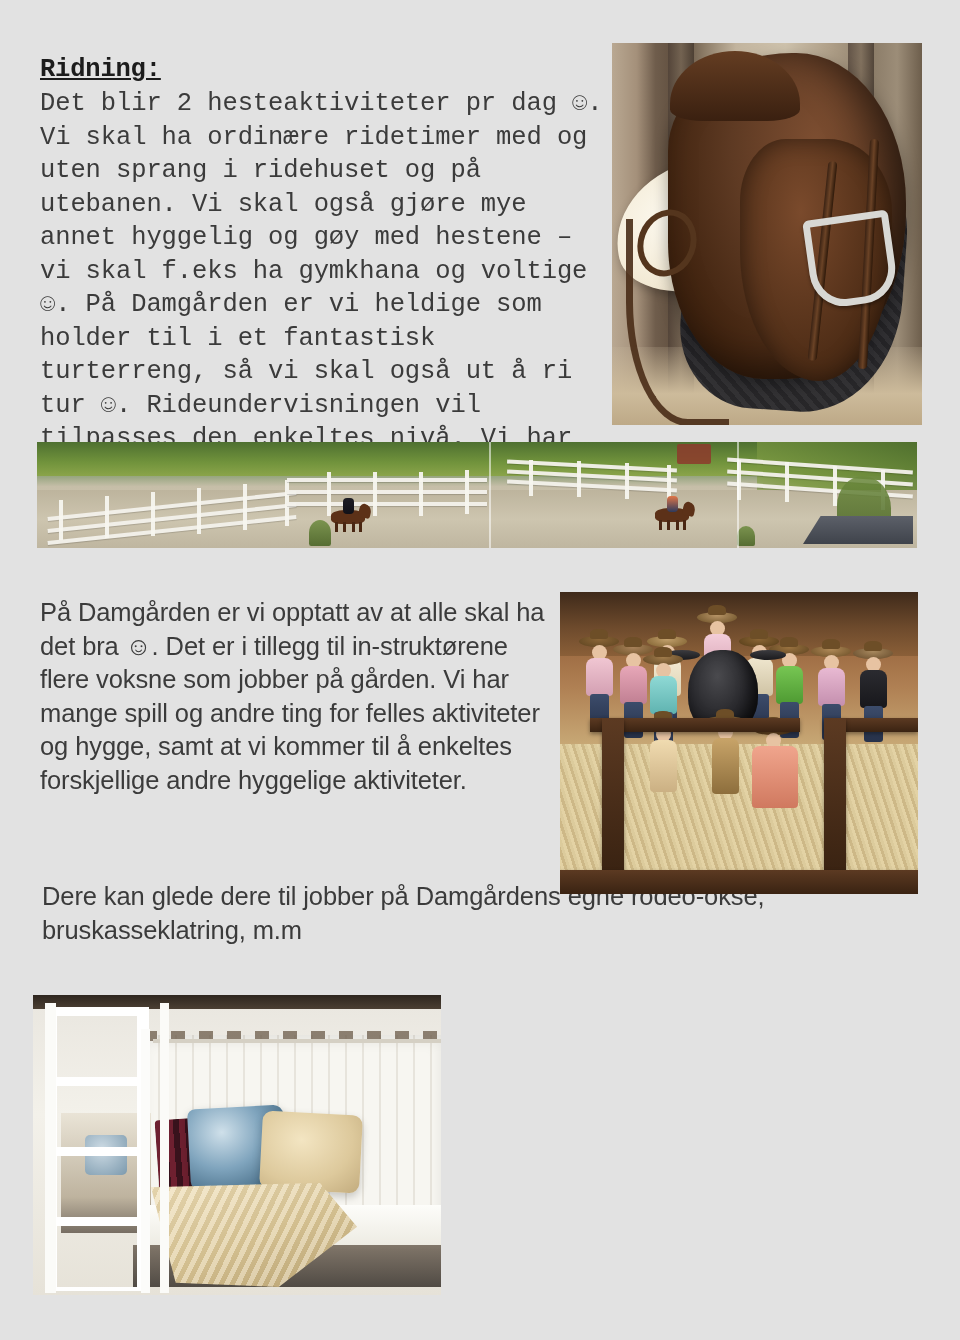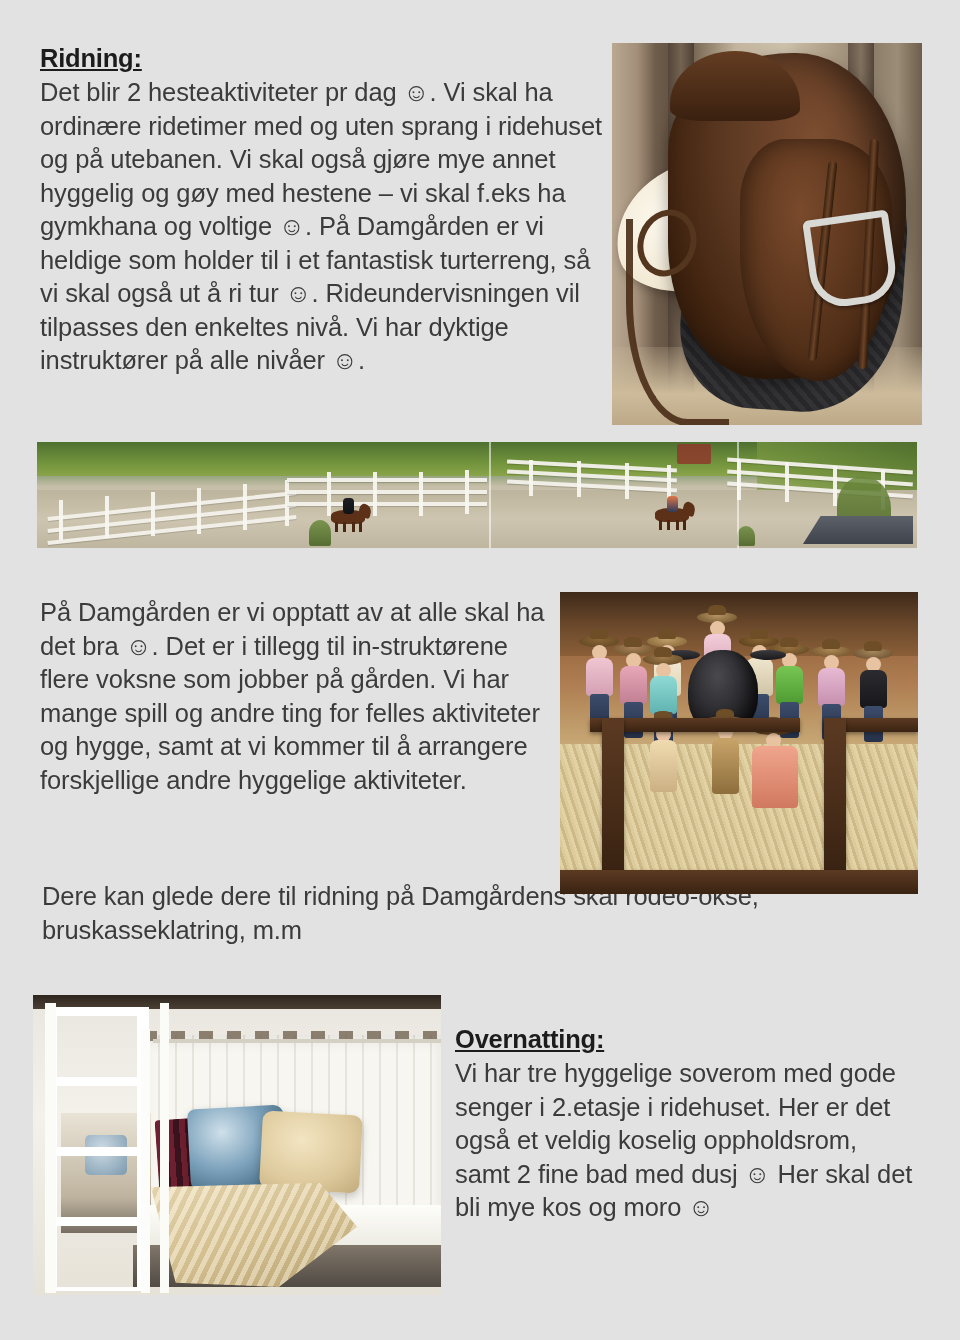--- a/index.html
+++ b/index.html
@@ -39,21 +39,21 @@
     text-decoration: underline;
     text-underline-offset: 2px;
     text-decoration-thickness: 2px;
     margin: 0 0 1px 0;
     letter-spacing: -0.2px;
   }
   .para {
     margin: 0;
   }
 
-  #ridning-block  { left: 40px;  top: 42px;  width: 566px; }
+  #ridning-block  { left: 40px;  top: 53px;  width: 566px; font-family: Liberation Mono, monospace; }
   #sosialt-block  { left: 40px;  top: 596px; width: 516px; }
   #sosialt-extra  { left: 42px;  top: 880px; width: 790px; }
   #overnatting-block { left: 455px; top: 1023px; width: 460px; }
 
   
   .photo {
     position: absolute;
     overflow: hidden;
     background: #cfcfcf;
   }
@@ -448,24 +448,24 @@
 
     <div class="arena-shrub" style="left:272px; bottom:2px; width:22px; height:26px; border-radius:50% 50% 10% 10%"></div>
     <div class="arena-shrub" style="left:800px; top:34px; width:54px; height:62px; border-radius:48% 52% 12% 12%"></div>
     <div class="arena-shrub" style="left:700px; bottom:2px; width:18px; height:20px; border-radius:50% 50% 10% 10%"></div>
     <div class="arena-roof"></div>
     <div class="arena-seam" style="left:452px"></div>
     <div class="arena-seam" style="left:700px"></div>
   </div>
 
   <div class="textblock" id="sosialt-block">
-    <p class="para">På Damgården er vi opptatt av at alle skal ha det bra ☺. Det er i tillegg til in-struktørene flere voksne som jobber på gården. Vi har mange spill og andre ting for felles aktiviteter og hygge, samt at vi kommer til å arrangere forskjellige andre hyggelige aktiviteter.</p>
+    <p class="para">På Damgården er vi opptatt av at alle skal ha det bra ☺. Det er i tillegg til in-struktørene flere voksne som jobber på gården. Vi har mange spill og andre ting for felles aktiviteter og hygge, samt at vi kommer til å enkeltes forskjellige andre hyggelige aktiviteter.</p>
   </div>
   <div class="textblock" id="sosialt-extra">
-    <p class="para">Dere kan glede dere til ridning på Damgårdens skal rodeo-okse, bruskasseklatring, m.m</p>
+    <p class="para">Dere kan glede dere til jobber på Damgårdens egne rodeo-okse, bruskasseklatring, m.m</p>
   </div>
 
   <div class="photo" id="photo-group">
     <div class="group-bg"></div>
     <div class="group-wall"></div>
     <div class="group-straw"></div>
 
     <div class="kid" style="left:24px; top:44px">
       <div class="hat"></div>
       <div class="head"></div>
@@ -561,18 +561,14 @@
     <div class="bed-shadow-low"></div>
     <div class="bed-pillow-plaid"></div>
     <div class="bed-pillow-blue"></div>
     <div class="bed-cushion-knit"></div>
     <div class="bed-blanket"></div>
     <div class="bed-ladder"></div>
     <div class="bed-ladder-frame"></div>
     <div class="bed-rail"></div>
   </div>
 
-  <div class="textblock" id="overnatting-block">
-    <div class="heading">Overnatting:</div>
-    <p class="para">Vi har tre hyggelige soverom med gode senger i 2.etasje i ridehuset. Her er det også et veldig koselig oppholdsrom, samt 2 fine bad med dusj ☺ Her skal det bli mye kos og moro ☺</p>
-  </div>
 
 </div>
 
 </body></html>

